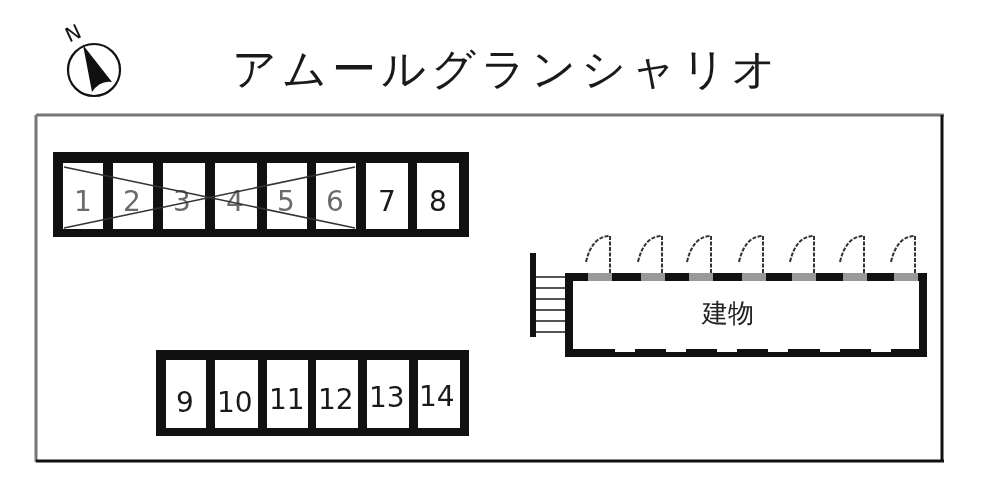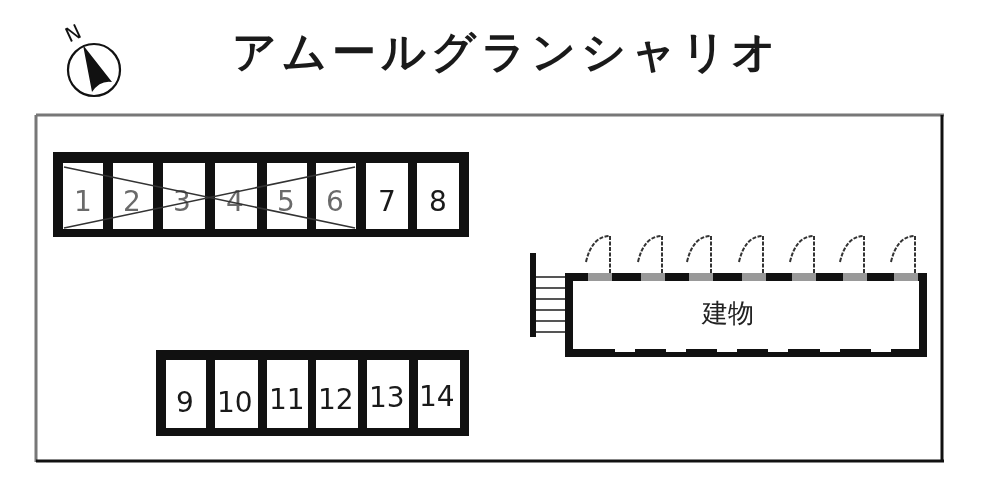--- a/index.html
+++ b/index.html
@@ -1,19 +1,19 @@
 <!DOCTYPE html>
 <html><head>
   <meta charset="utf-8">
   <style>
     html, body { margin: 0; padding: 0; background: #ffffff; }
     body { width: 1000px; height: 477px; position: relative; overflow: hidden;
            font-family: "DejaVu Sans", sans-serif; }
-    .title { position: absolute; left: 232px; top: 22px; font-size: 44px; letter-spacing: 5px;
-             color: #1a1a1a; font-weight: bold; line-height: 60px; white-space: nowrap; }
+    .title { position: absolute; left: 232px; top: 39px; font-size: 44px; letter-spacing: 5px;
+             color: #1a1a1a; font-weight: normal; line-height: 60px; white-space: nowrap; }
     svg.plan { position: absolute; left: 0; top: 0; }
     .stall-num { font-family: "DejaVu Sans", sans-serif; font-size: 28px; fill: #1a1a1a; }
     .stall-num.unavail { fill: #6a6a6a; }
     .bldg-label { font-family: "DejaVu Sans", sans-serif; font-size: 26px; fill: #222; }
   </style>
 </head>
 <body>
 
 <div class="title">アムールグランシャリオ</div>
 

